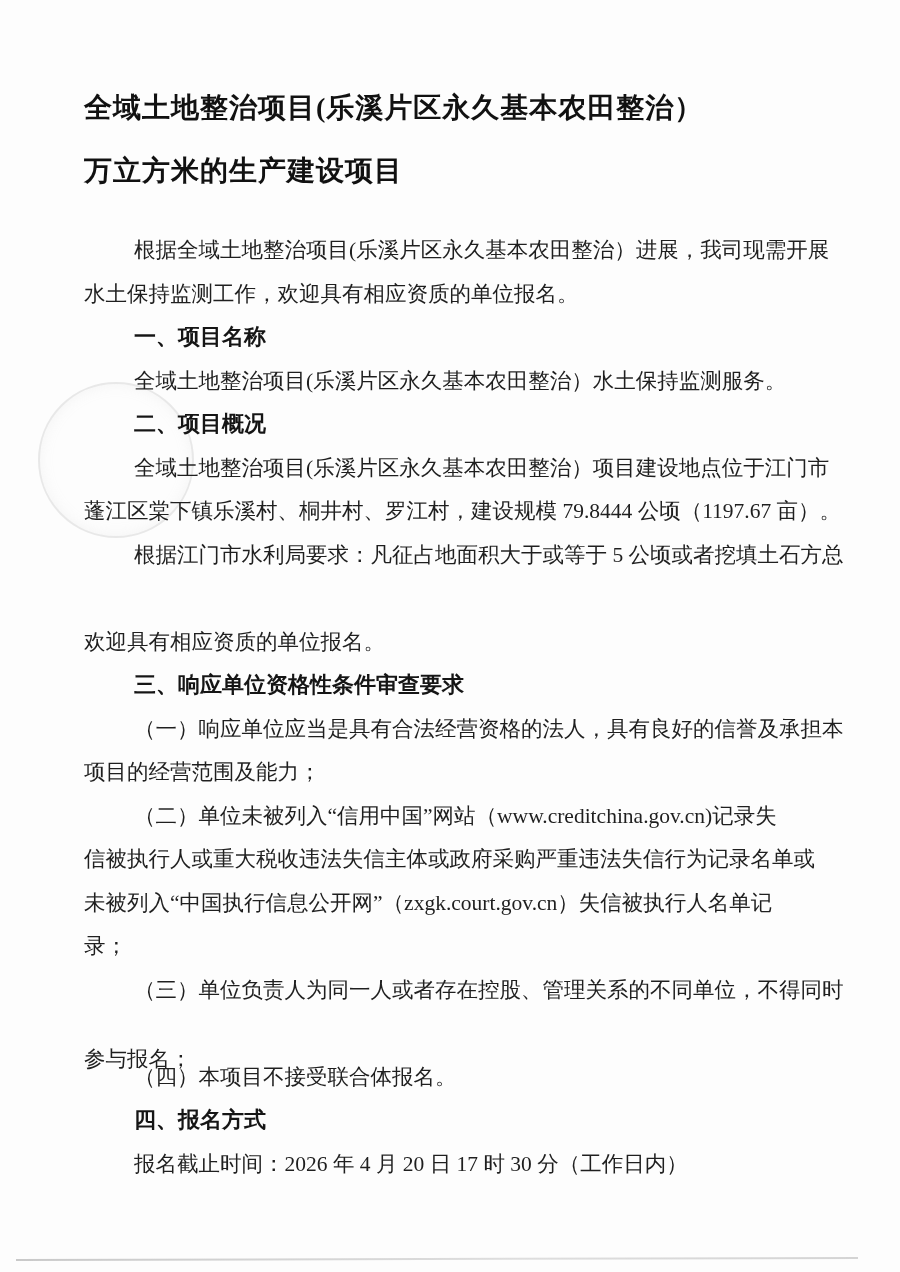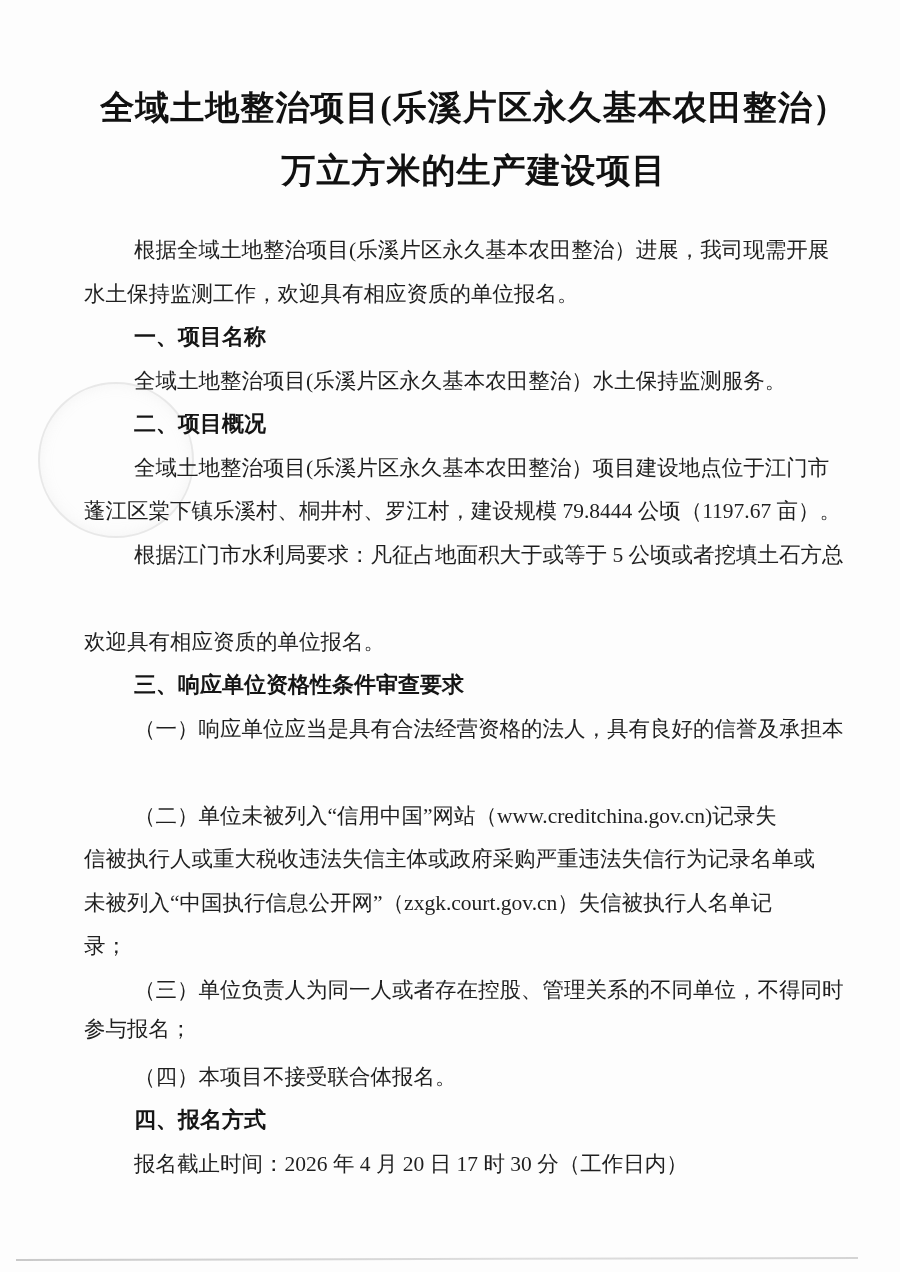--- a/index.html
+++ b/index.html
@@ -27,23 +27,23 @@
     font-family: "Liberation Serif", "DejaVu Serif", serif;
   }
   .ind { padding-left: 50px; }          
   .head {
     font-weight: 700;
     font-family: "Liberation Sans", "DejaVu Sans", sans-serif;
     font-size: 22px;
     color: #151515;
   }
   .title {
-    font-size: 34px;
+    font-size: 28px;
     font-weight: 700;
-    text-align: center;
+    text-align: left;
     height: 36px;
     line-height: 36px;
     letter-spacing: 1px;
     color: #111;
     font-family: "Liberation Serif", "DejaVu Serif", serif;
   }
   
   .stamp-ghost {
     position: absolute;
     left: 38px;
@@ -82,25 +82,26 @@
   <div class="line ind" style="top:366px">全域土地整治项目(乐溪片区永久基本农田整治）水土保持监测服务。</div>
 
   <div class="line head ind" style="top:409px">二、项目概况</div>
   <div class="line ind" style="top:453px">全域土地整治项目(乐溪片区永久基本农田整治）项目建设地点位于江门市</div>
   <div class="line" style="top:496px">蓬江区棠下镇乐溪村、桐井村、罗江村，建设规模 79.8444 公顷（1197.67 亩）。</div>
   <div class="line ind" style="top:540px">根据江门市水利局要求：凡征占地面积大于或等于 5 公顷或者挖填土石方总</div>
   <div class="line" style="top:627px">欢迎具有相应资质的单位报名。</div>
 
   <div class="line head ind" style="top:670px">三、响应单位资格性条件审查要求</div>
   <div class="line ind" style="top:714px">（一）响应单位应当是具有合法经营资格的法人，具有良好的信誉及承担本</div>
+  <div class="line" style="top:757px">项目的经营范围及能力；</div>
   <div class="line ind" style="top:801px">（二）单位未被列入“信用中国”网站（www.creditchina.gov.cn)记录失</div>
   <div class="line" style="top:844px">信被执行人或重大税收违法失信主体或政府采购严重违法失信行为记录名单或</div>
   <div class="line" style="top:888px">未被列入“中国执行信息公开网”（zxgk.court.gov.cn）失信被执行人名单记</div>
   <div class="line" style="top:931px">录；</div>
   <div class="line ind" style="top:975px">（三）单位负责人为同一人或者存在控股、管理关系的不同单位，不得同时</div>
-  <div class="line" style="top:1014px">参与报名；</div>
+  <div class="line" style="top:1044px">参与报名；</div>
   <div class="line ind" style="top:1062px">（四）本项目不接受联合体报名。</div>
 
   <div class="line head ind" style="top:1105px">四、报名方式</div>
   <div class="line ind" style="top:1149px">报名截止时间：2026 年 4 月 20 日 17 时 30 分（工作日内）</div>
 
   <div class="scan-line"></div>
 </div>
 
 </body></html>

